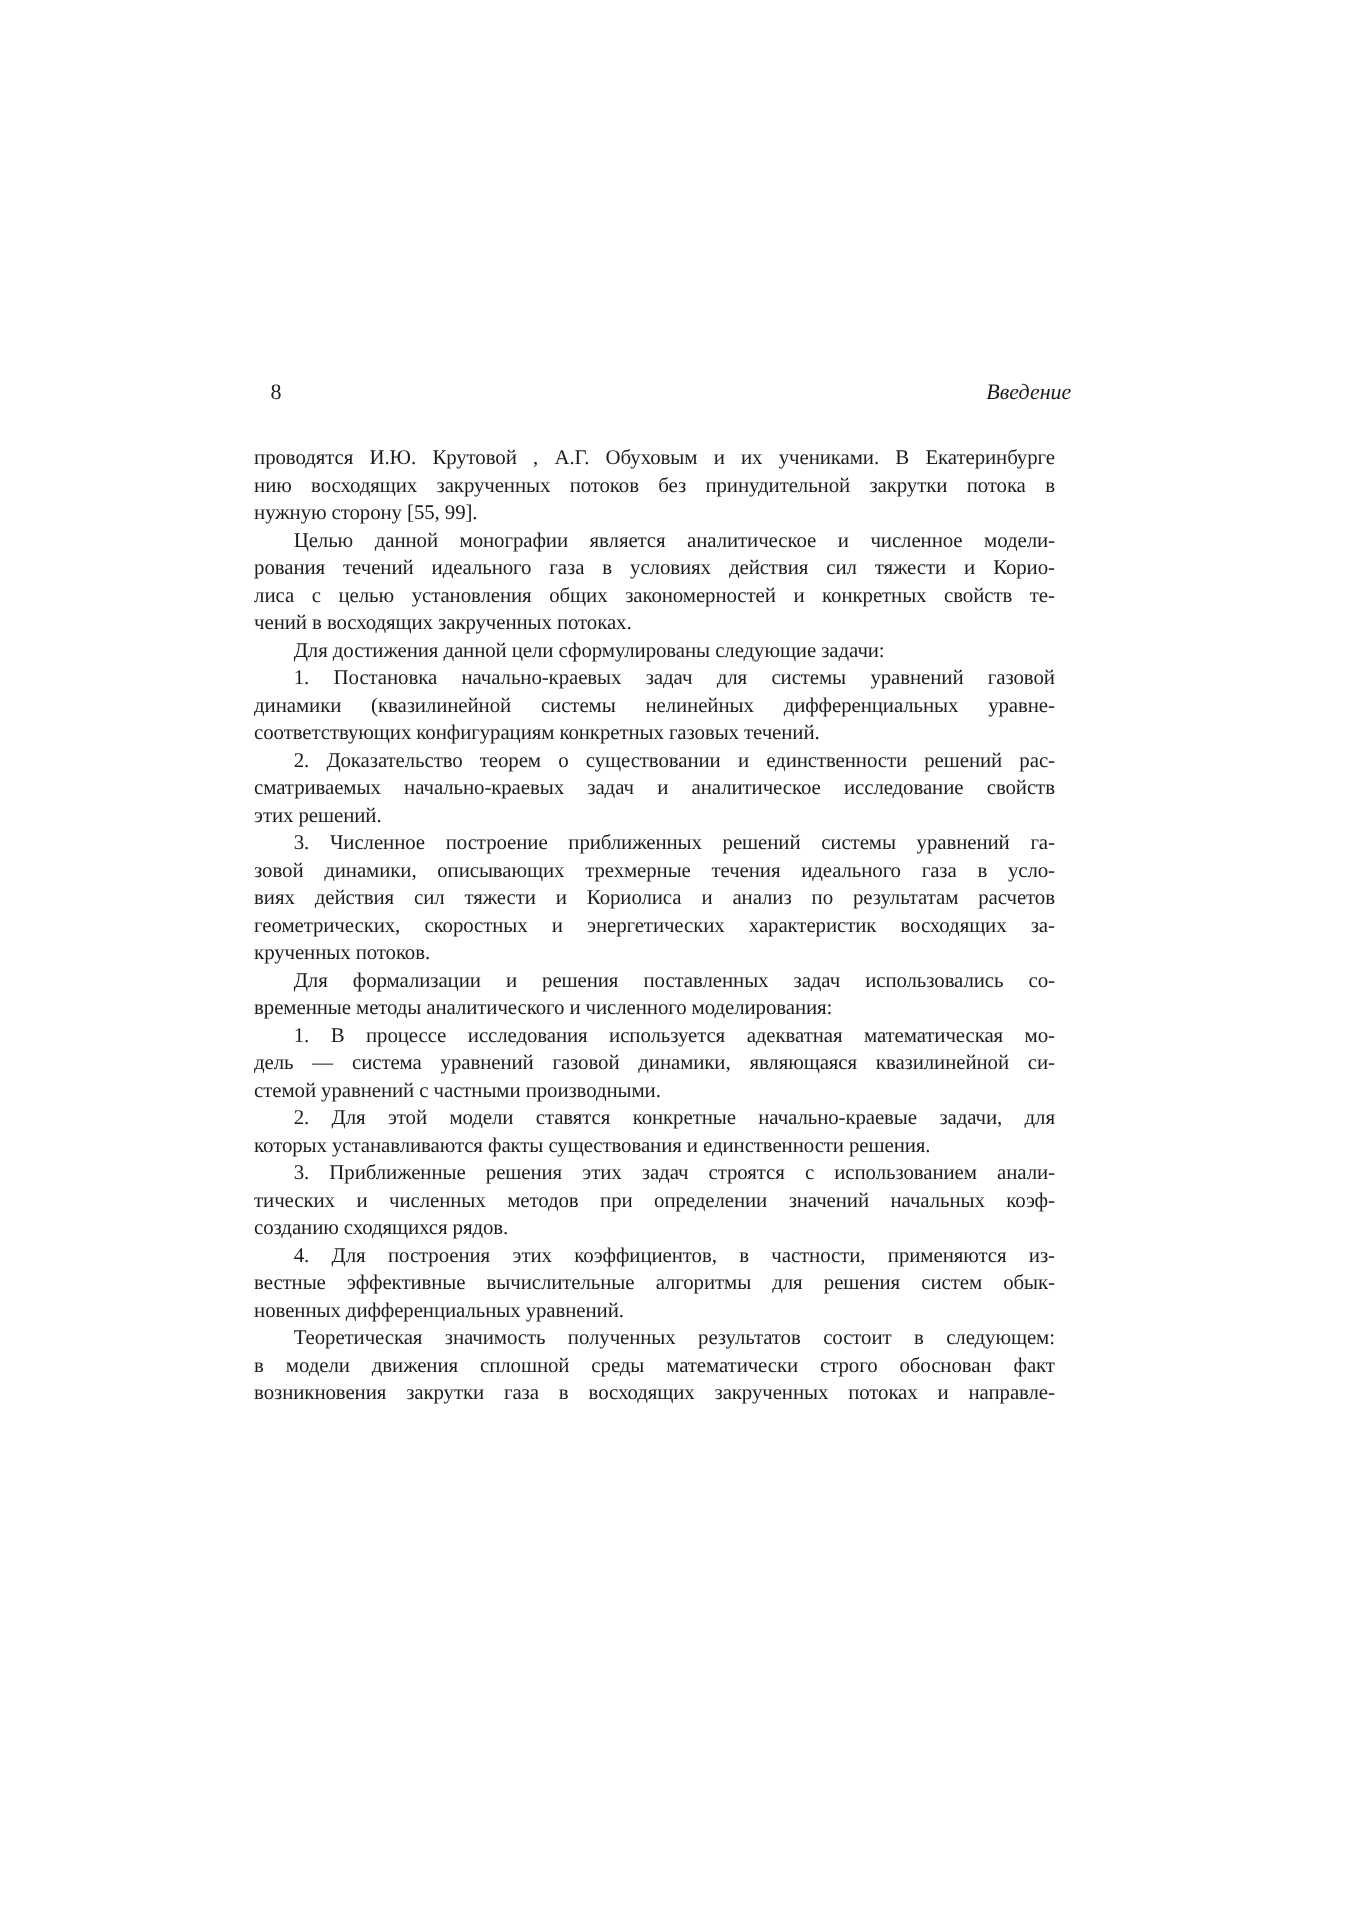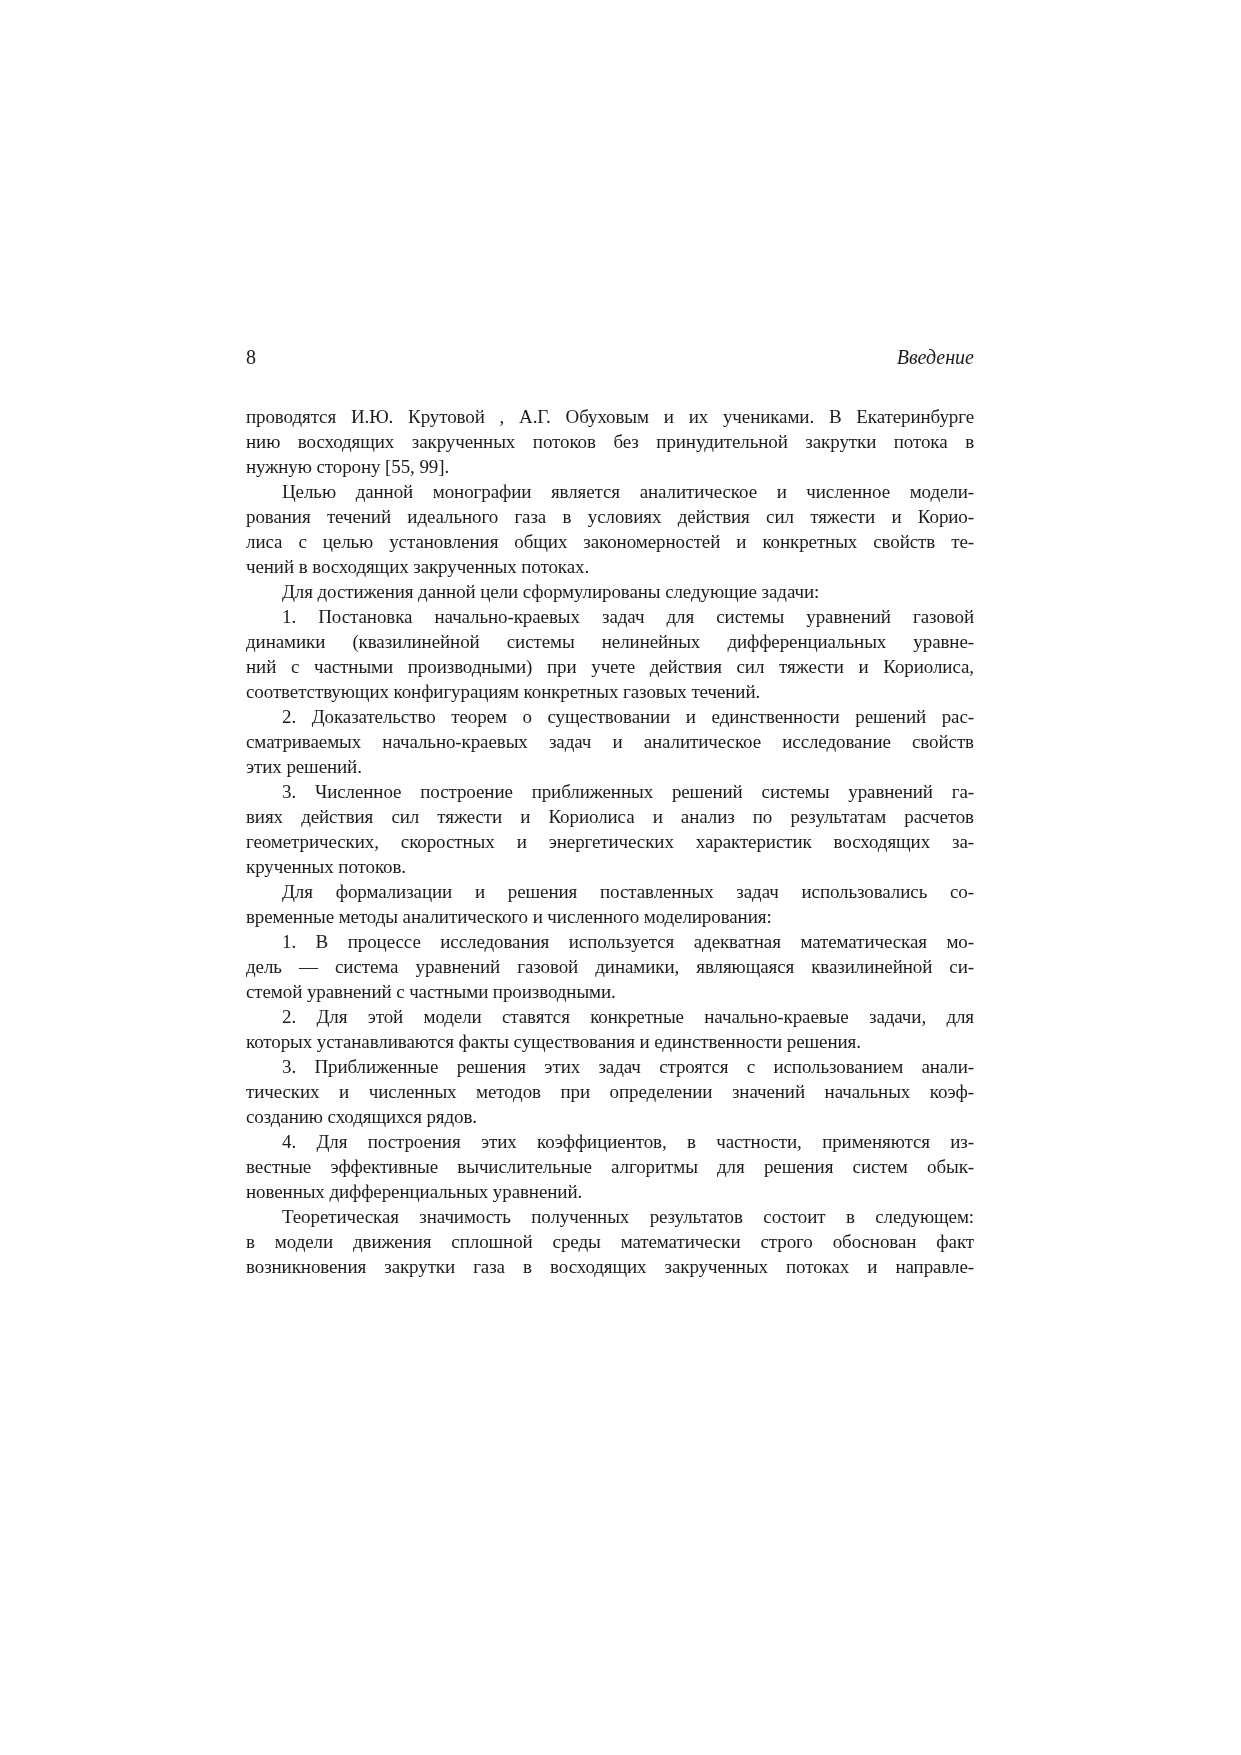--- a/index.html
+++ b/index.html
@@ -28,21 +28,21 @@
     line-height: 26px;
   }
   .page-number {
     font-style: normal;
   }
   .running-title {
     font-style: italic;
   }
   .text-block {
     position: absolute;
-    left: 246px;
+    left: 231px;
     top: 404px;
     width: 728px;
     font-size: 19px;
   }
   .paragraph {
     margin: 0;
     padding: 0;
   }
   .line {
     height: 25px;
@@ -78,30 +78,30 @@
         <div class="line">рования течений идеального газа в условиях действия сил тяжести и Корио-</div>
         <div class="line">лиса с целью установления общих закономерностей и конкретных свойств те-</div>
         <div class="line last">чений в восходящих закрученных потоках.</div>
       </div>
       <div class="paragraph">
         <div class="line last indent">Для достижения данной цели сформулированы следующие задачи:</div>
       </div>
       <div class="paragraph">
         <div class="line indent">1. Постановка начально-краевых задач для системы уравнений газовой</div>
         <div class="line">динамики (квазилинейной системы нелинейных дифференциальных уравне-</div>
-        <div class="line">ний с частными производными) при учете действия сил тяжести и Кориолиса,</div>
         <div class="line last">соответствующих конфигурациям конкретных газовых течений.</div>
       </div>
       <div class="paragraph">
         <div class="line indent">2. Доказательство теорем о существовании и единственности решений рас-</div>
         <div class="line">сматриваемых начально-краевых задач и аналитическое исследование свойств</div>
         <div class="line last">этих решений.</div>
       </div>
       <div class="paragraph">
         <div class="line indent">3. Численное построение приближенных решений системы уравнений га-</div>
+        <div class="line">зовой динамики, описывающих трехмерные течения идеального газа в усло-</div>
         <div class="line">виях действия сил тяжести и Кориолиса и анализ по результатам расчетов</div>
         <div class="line">геометрических, скоростных и энергетических характеристик восходящих за-</div>
         <div class="line last">крученных потоков.</div>
       </div>
       <div class="paragraph">
         <div class="line indent">Для формализации и решения поставленных задач использовались со-</div>
         <div class="line last">временные методы аналитического и численного моделирования:</div>
       </div>
       <div class="paragraph">
         <div class="line indent">1. В процессе исследования используется адекватная математическая мо-</div>

